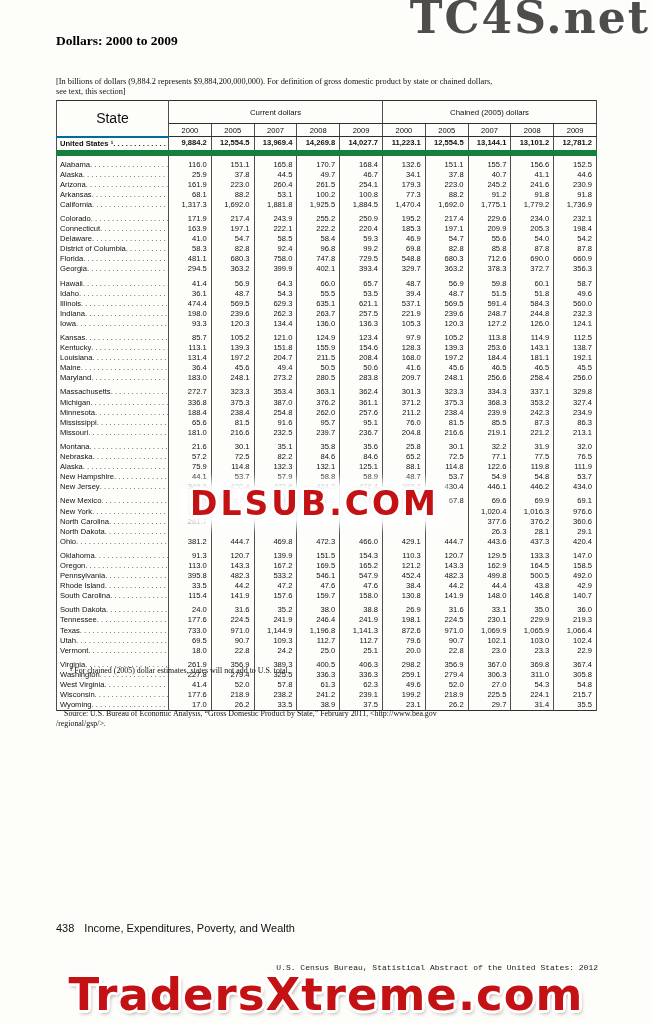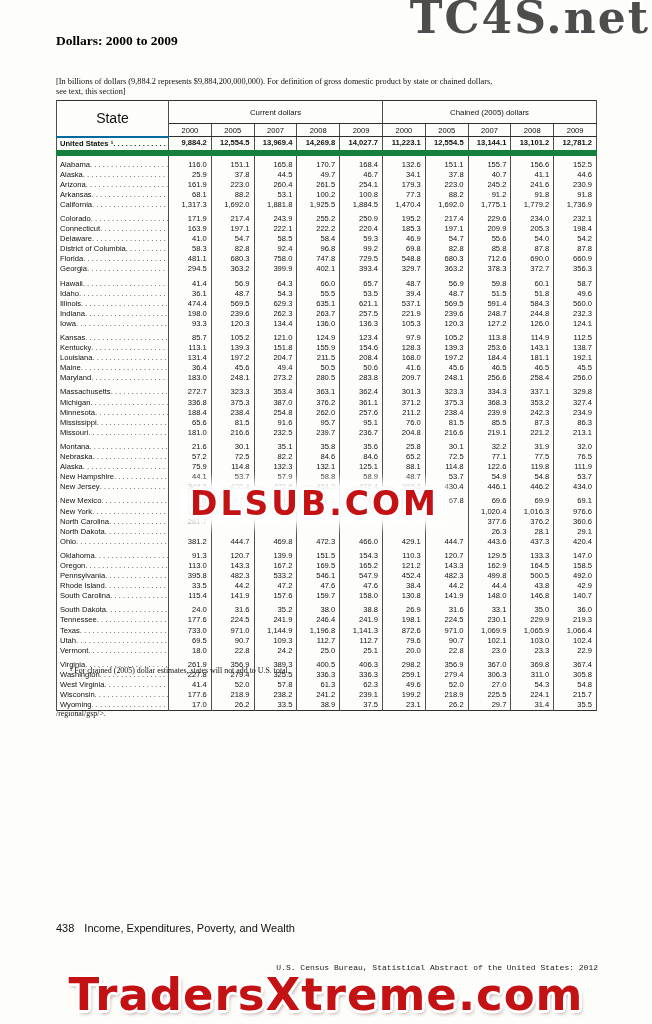--- a/index.html
+++ b/index.html
@@ -1060,20 +1060,21 @@
           <td class="num">29.7</td>
           <td class="num">31.4</td>
           <td class="num">35.5</td>
         </tr>
       </tbody>
   </table>
 
   <div class="footnote">¹ For chained (2005) dollar estimates, states will not add to U.S. total.</div>
 
   <div class="source">
+    <div class="src1">Source: U.S. Bureau of Economic Analysis, “Gross Domestic Product by State,” February 2011, &lt;http://www.bea.gov</div>
     <div class="src2">/regional/gsp/&gt;.</div>
   </div>
 
   <div class="pagefoot">
     <span class="pnum">438</span><span>Income, Expenditures, Poverty, and Wealth</span>
   </div>
 
   <div class="imprint">U.S. Census Bureau, Statistical Abstract of the United States: 2012</div>
 
   <div class="wm wm-top">TC4S.net</div>

